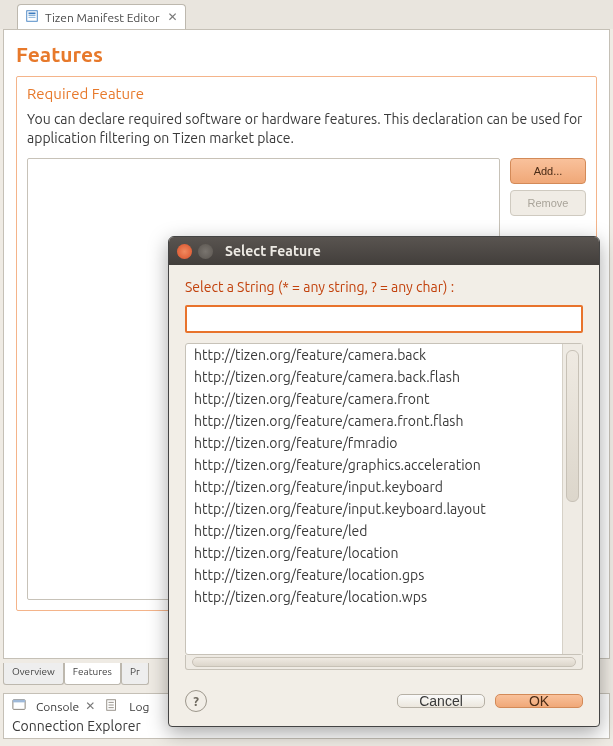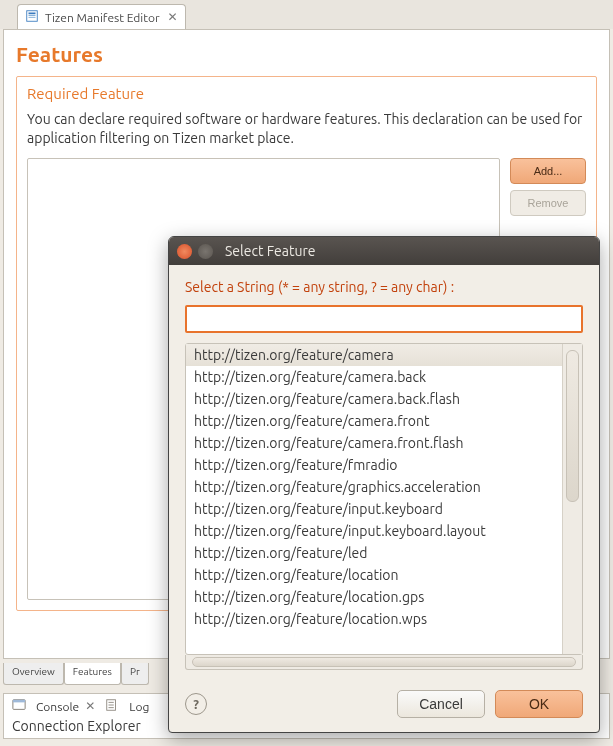--- a/index.html
+++ b/index.html
@@ -26,37 +26,37 @@
 .panel-tabs{display:flex;align-items:center;gap:10px;font-size:12px;color:#3a3a3a}
 .panel-tabs svg{width:14px;height:14px}
 .conn-expl{font-size:14px;color:#3a3a3a;margin-top:4px}
 
 
 .dialog{position:absolute;left:168px;top:236px;width:430px;background:#f2eee7;border:1px solid #444;border-radius:6px 6px 4px 4px;box-shadow:0 6px 20px rgba(0,0,0,.35);overflow:hidden}
 .titlebar{display:flex;align-items:center;height:28px;background:linear-gradient(#595450,#423e3b);padding:0 8px;gap:6px}
 .tb-btn{width:15px;height:15px;border-radius:50%;display:inline-block}
 .tb-close{background:radial-gradient(#f08a5f,#d8502a)}
 .tb-min{background:radial-gradient(#7a756f,#5a5550)}
-.tb-title{color:#ece9e3;font-weight:400;font-size:14px;margin-left:6px}
+.tb-title{color:#ece9e3;font-weight:700;font-size:14px;margin-left:6px}
 .dlg-body{padding:14px 16px 10px}
 .dlg-label{font-size:14px;color:#c2410c;margin-bottom:10px}
 .dlg-input{width:100%;box-sizing:border-box;height:28px;border:2px solid #e8732c;border-radius:2px;background:#fff;padding:0 6px;font-size:13px;outline:none}
 .dlg-input::selection{background:#e8732c}
 .listwrap{margin-top:10px;border:1px solid #c7c2b8;border-radius:3px;background:#fff;height:310px;display:flex}
 .listbox{flex:1;overflow:hidden}
 .listbox .item{padding:3px 8px;font-size:14px;color:#3a3a3a;white-space:nowrap}
 .listbox .item.selected{background:linear-gradient(#f0ece5,#e6e1d7)}
 .scrollbar{width:15px;background:#efebe4;border-left:1px solid #d6d1c7;display:flex;flex-direction:column;align-items:center;justify-content:flex-start;padding:2px}
 .scrollbar .thumb{width:11px;height:150px;background:linear-gradient(#efeae2,#dcd6cb);border:1px solid #c7c1b6;border-radius:6px;margin-top:4px}
 .hscroll{height:14px;border:1px solid #c7c2b8;border-top:none;background:#efebe4;margin-top:0;border-radius:0 0 3px 3px;display:flex;align-items:center;padding:0 6px}
 .hscroll .hthumb{height:8px;flex:1;background:linear-gradient(#efeae2,#dcd6cb);border:1px solid #c7c1b6;border-radius:5px}
 .dlg-footer{display:flex;align-items:center;padding:10px 16px 14px;gap:10px}
 .help{width:20px;height:20px;border:1.5px solid #9d978c;border-radius:50%;color:#6f6a60;display:flex;align-items:center;justify-content:center;font-weight:700;font-size:13px}
 .footer-spacer{flex:1}
-.dlg-btn{min-width:88px;height:28px;border-radius:5px;font-size:14px}
+.dlg-btn{min-width:88px;height:14px;border-radius:5px;font-size:14px}
 .dlg-btn.cancel{background:linear-gradient(#fafafa,#ece7dd);border:1px solid #b6b0a5;color:#3a3a3a}
 .dlg-btn.ok{background:linear-gradient(#f9c19b,#f0a878);border:1px solid #d38a58;color:#4a2b15}
 </style>
 </head>
 <body>
 <div class="app">
 
 <div class="editor-tabs">
   <div class="editor-tab">
     <span>
@@ -118,21 +118,20 @@
   <div class="titlebar">
     <span class="tb-btn tb-close"></span>
     <span class="tb-btn tb-min"></span>
     <span class="tb-title">Select Feature</span>
   </div>
   <div class="dlg-body">
     <div class="dlg-label">Select a String (* = any string, ? = any char) :</div>
     <input class="dlg-input" type="text" value="" style="">
     <div class="listwrap">
       <div class="listbox" id="feature-listbox">
-            <div class="item selected">http://tizen.org/feature/camera</div>
             <div class="item">http://tizen.org/feature/camera.back</div>
             <div class="item">http://tizen.org/feature/camera.back.flash</div>
             <div class="item">http://tizen.org/feature/camera.front</div>
             <div class="item">http://tizen.org/feature/camera.front.flash</div>
             <div class="item">http://tizen.org/feature/fmradio</div>
             <div class="item">http://tizen.org/feature/graphics.acceleration</div>
             <div class="item">http://tizen.org/feature/input.keyboard</div>
             <div class="item">http://tizen.org/feature/input.keyboard.layout</div>
             <div class="item">http://tizen.org/feature/led</div>
             <div class="item">http://tizen.org/feature/location</div>

